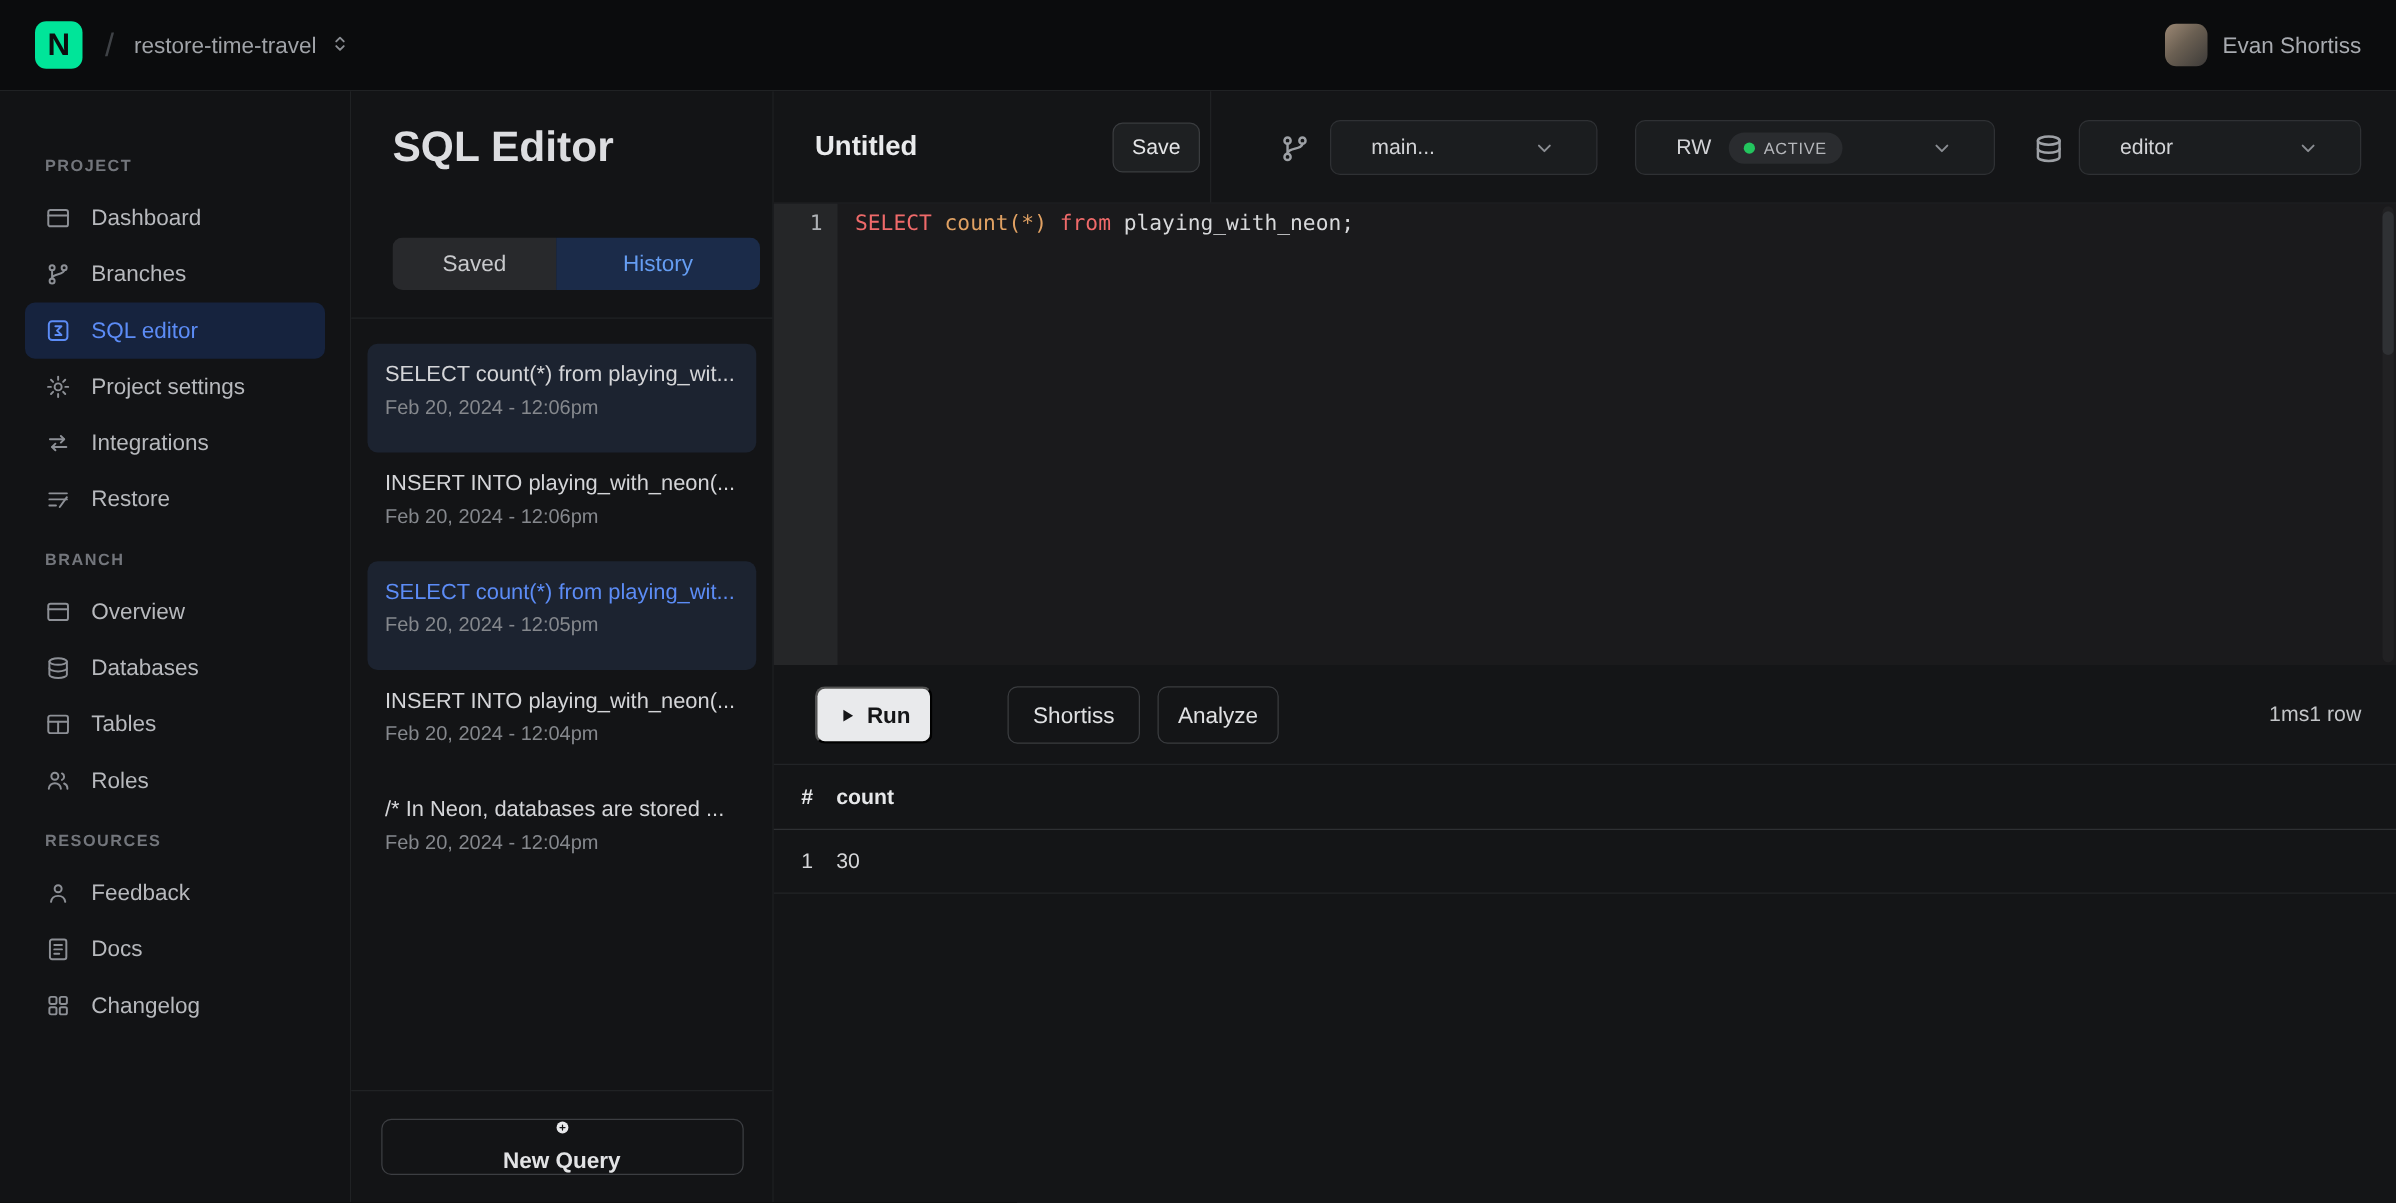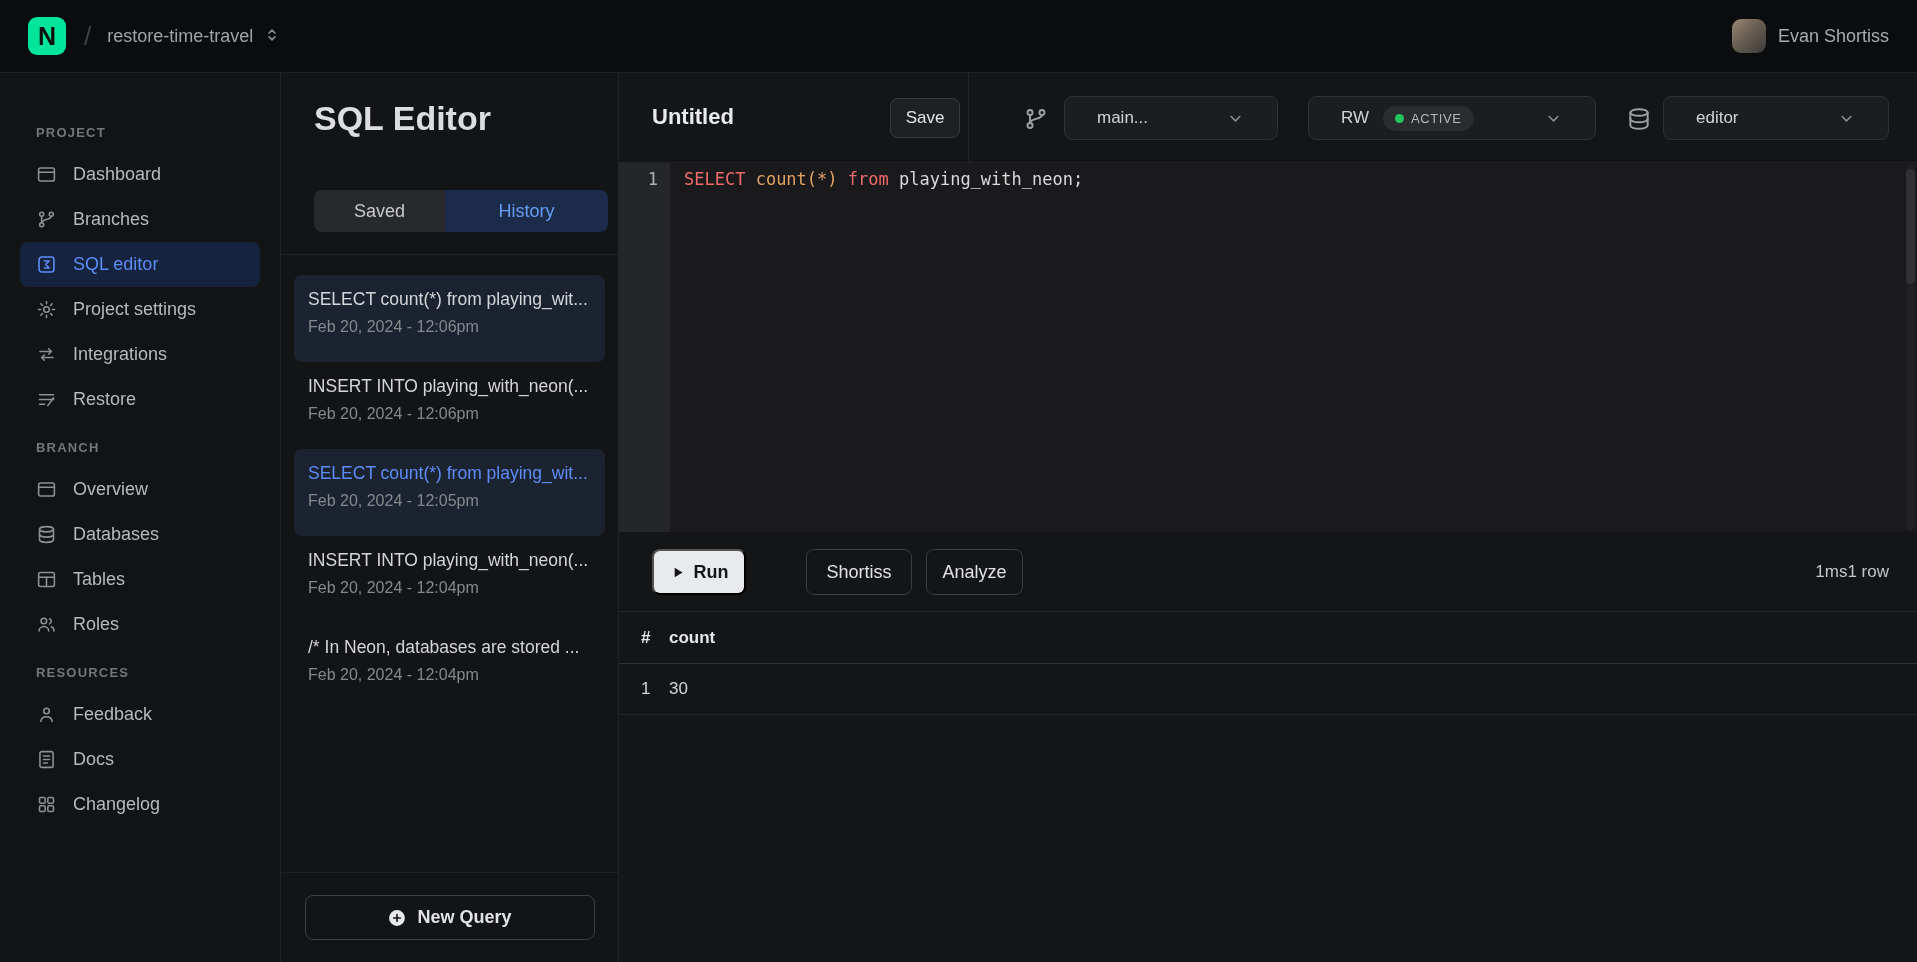--- a/index.html
+++ b/index.html
@@ -45,21 +45,21 @@
   .history-list { position:absolute; top:202px; left:0; right:0; }
   .history-item { height:87px; margin:0 13px; padding:14px 14px; border-radius:8px; cursor:pointer; overflow:hidden; }
   .history-item .q { font-size:17.5px; color:#d4d5d8; white-space:nowrap; overflow:hidden; }
   .history-item .d { font-size:16px; color:#85888d; margin-top:8px; }
   .history-item.hl { background:#1c2330; }
   .history-item.sel .q { color:#5c8cf6; }
   .panel-footer { position:absolute; left:0; right:0; bottom:0; height:90px; border-top:1px solid #202224;
                   display:flex; align-items:center; justify-content:center; }
   .new-query { width:290px; height:45px; border:1px solid #3c3e42; border-radius:8px; background:transparent;
                display:flex; align-items:center; justify-content:center; gap:10px;
-               font-size:18px; font-weight:600; color:#e2e3e5; cursor:pointer; }
+               font-size:18px; font-weight:600; color:#e2e3e5; cursor:pointer;flex-direction:column; }
 
   
   .main { position:absolute; top:73px; left:619px; right:0; bottom:0; background:#141517; }
   .main-header { position:absolute; top:0; left:0; right:0; height:90px; border-bottom:1px solid #202224; }
   .doc-title { position:absolute; left:33px; top:31px; font-size:22px; font-weight:bold; color:#e9eaec; }
   .save-btn { position:absolute; left:271px; top:25px; width:70px; height:40px; background:#1e2022;
               border:1px solid #3a3c3f; border-radius:8px; color:#e4e5e7; font-size:17px;
               display:flex; align-items:center; justify-content:center; cursor:pointer; }
   .header-divider { position:absolute; left:349px; top:0; bottom:0; width:1px; background:#202224; }
   .hicon { position:absolute; width:26px; height:26px; stroke:#9da0a5; fill:none; stroke-width:1.8;

